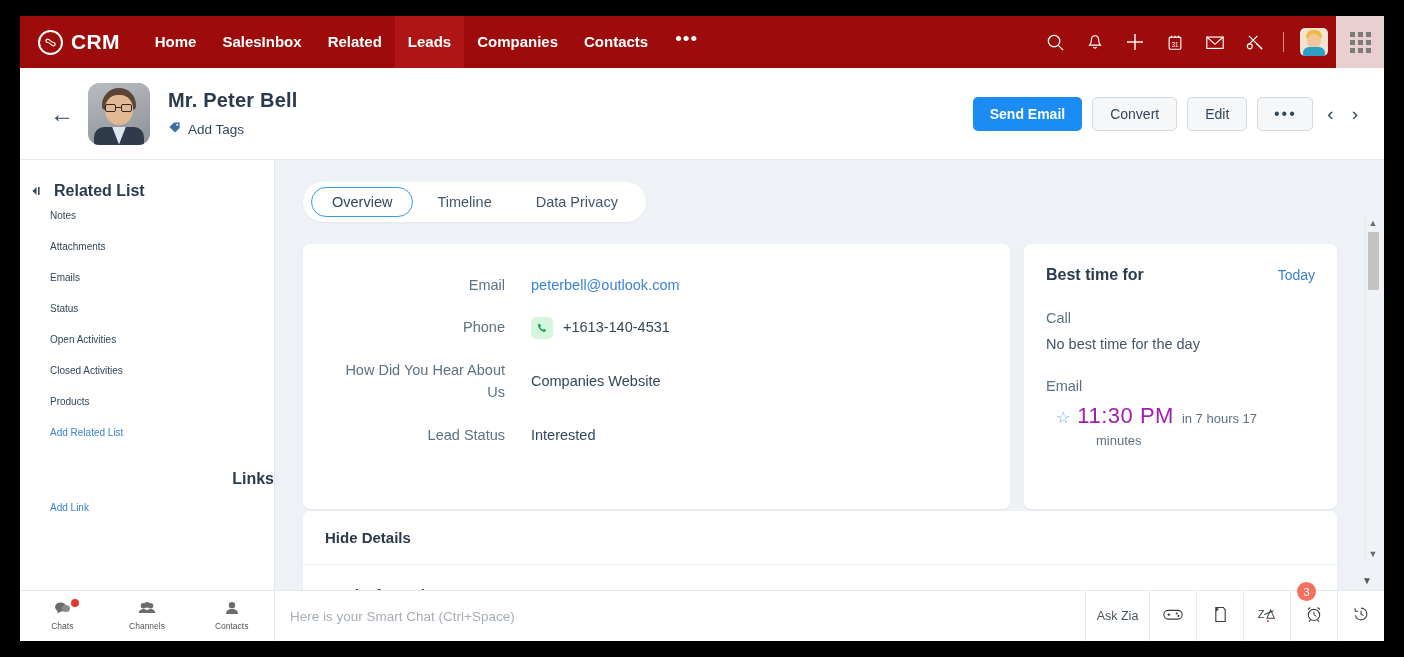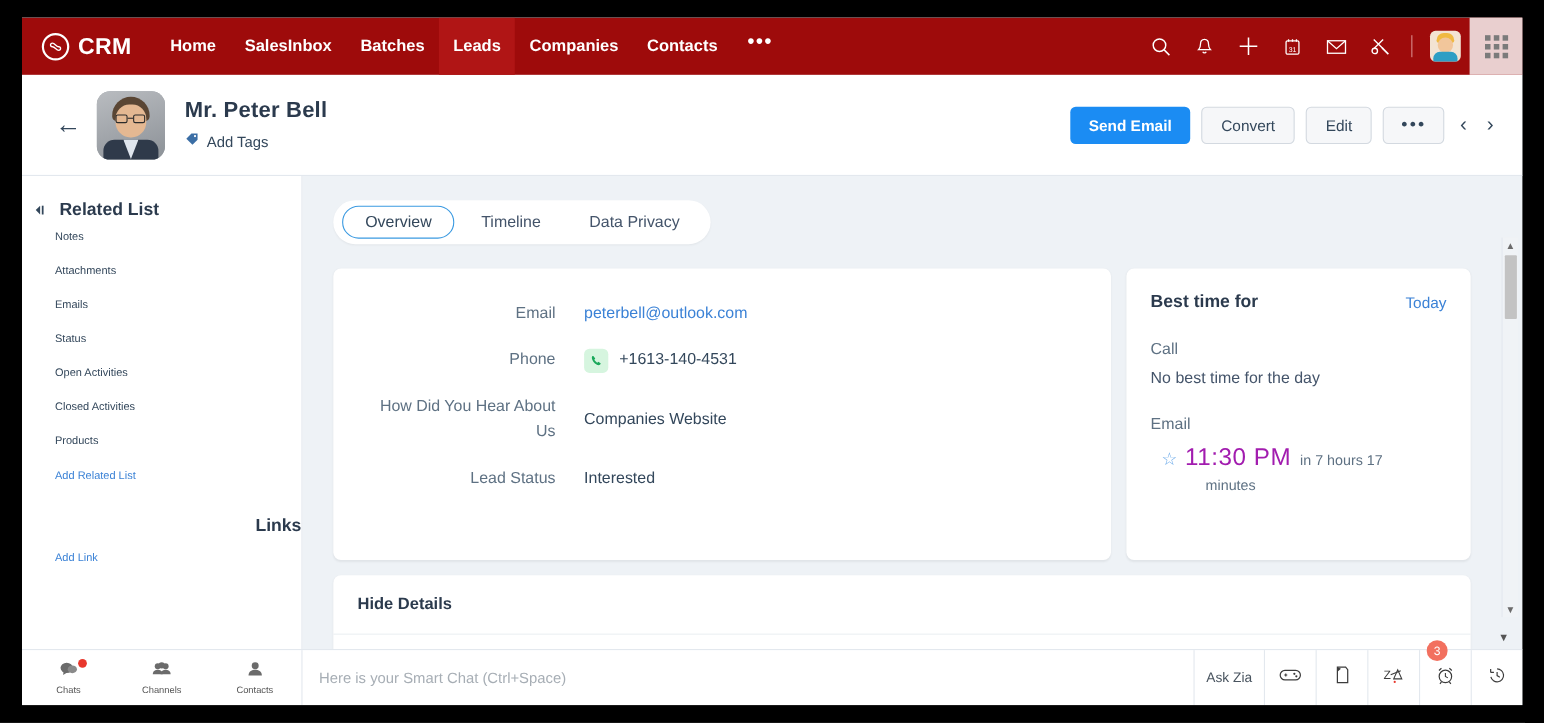--- a/index.html
+++ b/index.html
@@ -16,21 +16,21 @@
     background: #eef2f6;
     overflow: hidden;
   }
 
   
   .topnav {
     height: 52px; background: #9e0b0b;
     display: flex; align-items: center;
     position: relative;
   }
-  .logo-wrap { display: flex; align-items: flex-end; gap: 8px; padding-left: 18px; }
+  .logo-wrap { display: flex; align-items: center; gap: 8px; padding-left: 18px; }
   .logo-mark {
     width: 25px; height: 25px; border: 2px solid #fff; border-radius: 50%;
     display: flex; align-items: center; justify-content: center;
   }
   .logo-text { color: #fff; font-size: 21px; font-weight: bold; letter-spacing: .3px; }
   .nav-items { display: flex; align-items: center; margin-left: 22px; height: 52px; }
   .nav-item {
     color: #fff; font-size: 15px; font-weight: bold;
     padding: 0 13px; height: 52px; line-height: 52px;
     cursor: pointer; white-space: nowrap;
@@ -142,21 +142,21 @@
   .bt-lbl { font-size:14.5px; color:#5e7183; margin-top: 26px; }
   .bt-note { font-size:14.5px; color:#44546a; margin-top: 10px; }
   .bt-time-row { margin-top: 9px; display:flex; align-items:baseline; flex-wrap:wrap; padding-left:10px;}
   .star { color:#6aa9e9; font-size:16px; margin-right:7px; }
   .bt-time { font-size:22px; color:#a21caf; font-weight:300; letter-spacing:.5px;}
   .bt-rel { font-size:13px; color:#5e7183; margin-left:8px; }
   .bt-rel2 { font-size:13px; color:#5e7183; width:100%; padding-left:40px; margin-top:4px;}
 
   .card-details {
     background:#fff; border-radius:7px; box-shadow:0 1px 2px rgba(0,0,0,.06);
-    margin-top: 14px; width: 1034px;
+    margin-top: 2px; width: 1034px;
   }
   .det-head { padding: 18px 22px; font-size:15px; font-weight:bold; color:#2b3a4d; border-bottom:1px solid #eceff3; cursor:pointer;}
   .det-sec { padding: 22px 22px 20px 22px; font-size:14.5px; font-weight:bold; color:#2b3a4d; }
 
   
   .vscroll {
     position:absolute; right: 4px; top: 56px; width: 15px; height: 345px;
     background:#f0f3f6; border-left:1px solid #e3e8ee;
   }
   .vs-arrow { height:14px; display:flex; align-items:center; justify-content:center; color:#6b6b6b; font-size:9px; cursor:pointer;}
@@ -204,21 +204,21 @@
         <svg width="15" height="15" viewBox="0 0 16 16">
             <path d="M5 4.5 C2.5 4.5 2.5 8 5 8 C7.5 8 8.5 11.5 11 11.5 C13.5 11.5 13.5 8 11 8 C8.5 8 7.5 4.5 5 4.5 Z" fill="none" stroke="#fff" stroke-width="1.3"></path>
           </svg>
       </span>
       <span class="logo-text">CRM</span>
     </div>
 
     <div class="nav-items">
       <div class="nav-item">Home</div>
       <div class="nav-item">SalesInbox</div>
-      <div class="nav-item">Batches</div>
+      <div class="nav-item">Related</div>
       <div class="nav-item active">Leads</div>
       <div class="nav-item">Companies</div>
       <div class="nav-item">Contacts</div>
       <div class="nav-more">•••</div>
     </div>
 
     <div class="nav-right">
       <div class="nav-ico">
         <svg width="19" height="19" viewBox="0 0 20 20">
             <circle cx="8.5" cy="8.5" r="6" fill="none" stroke="#fff" stroke-width="1.4"></circle>

